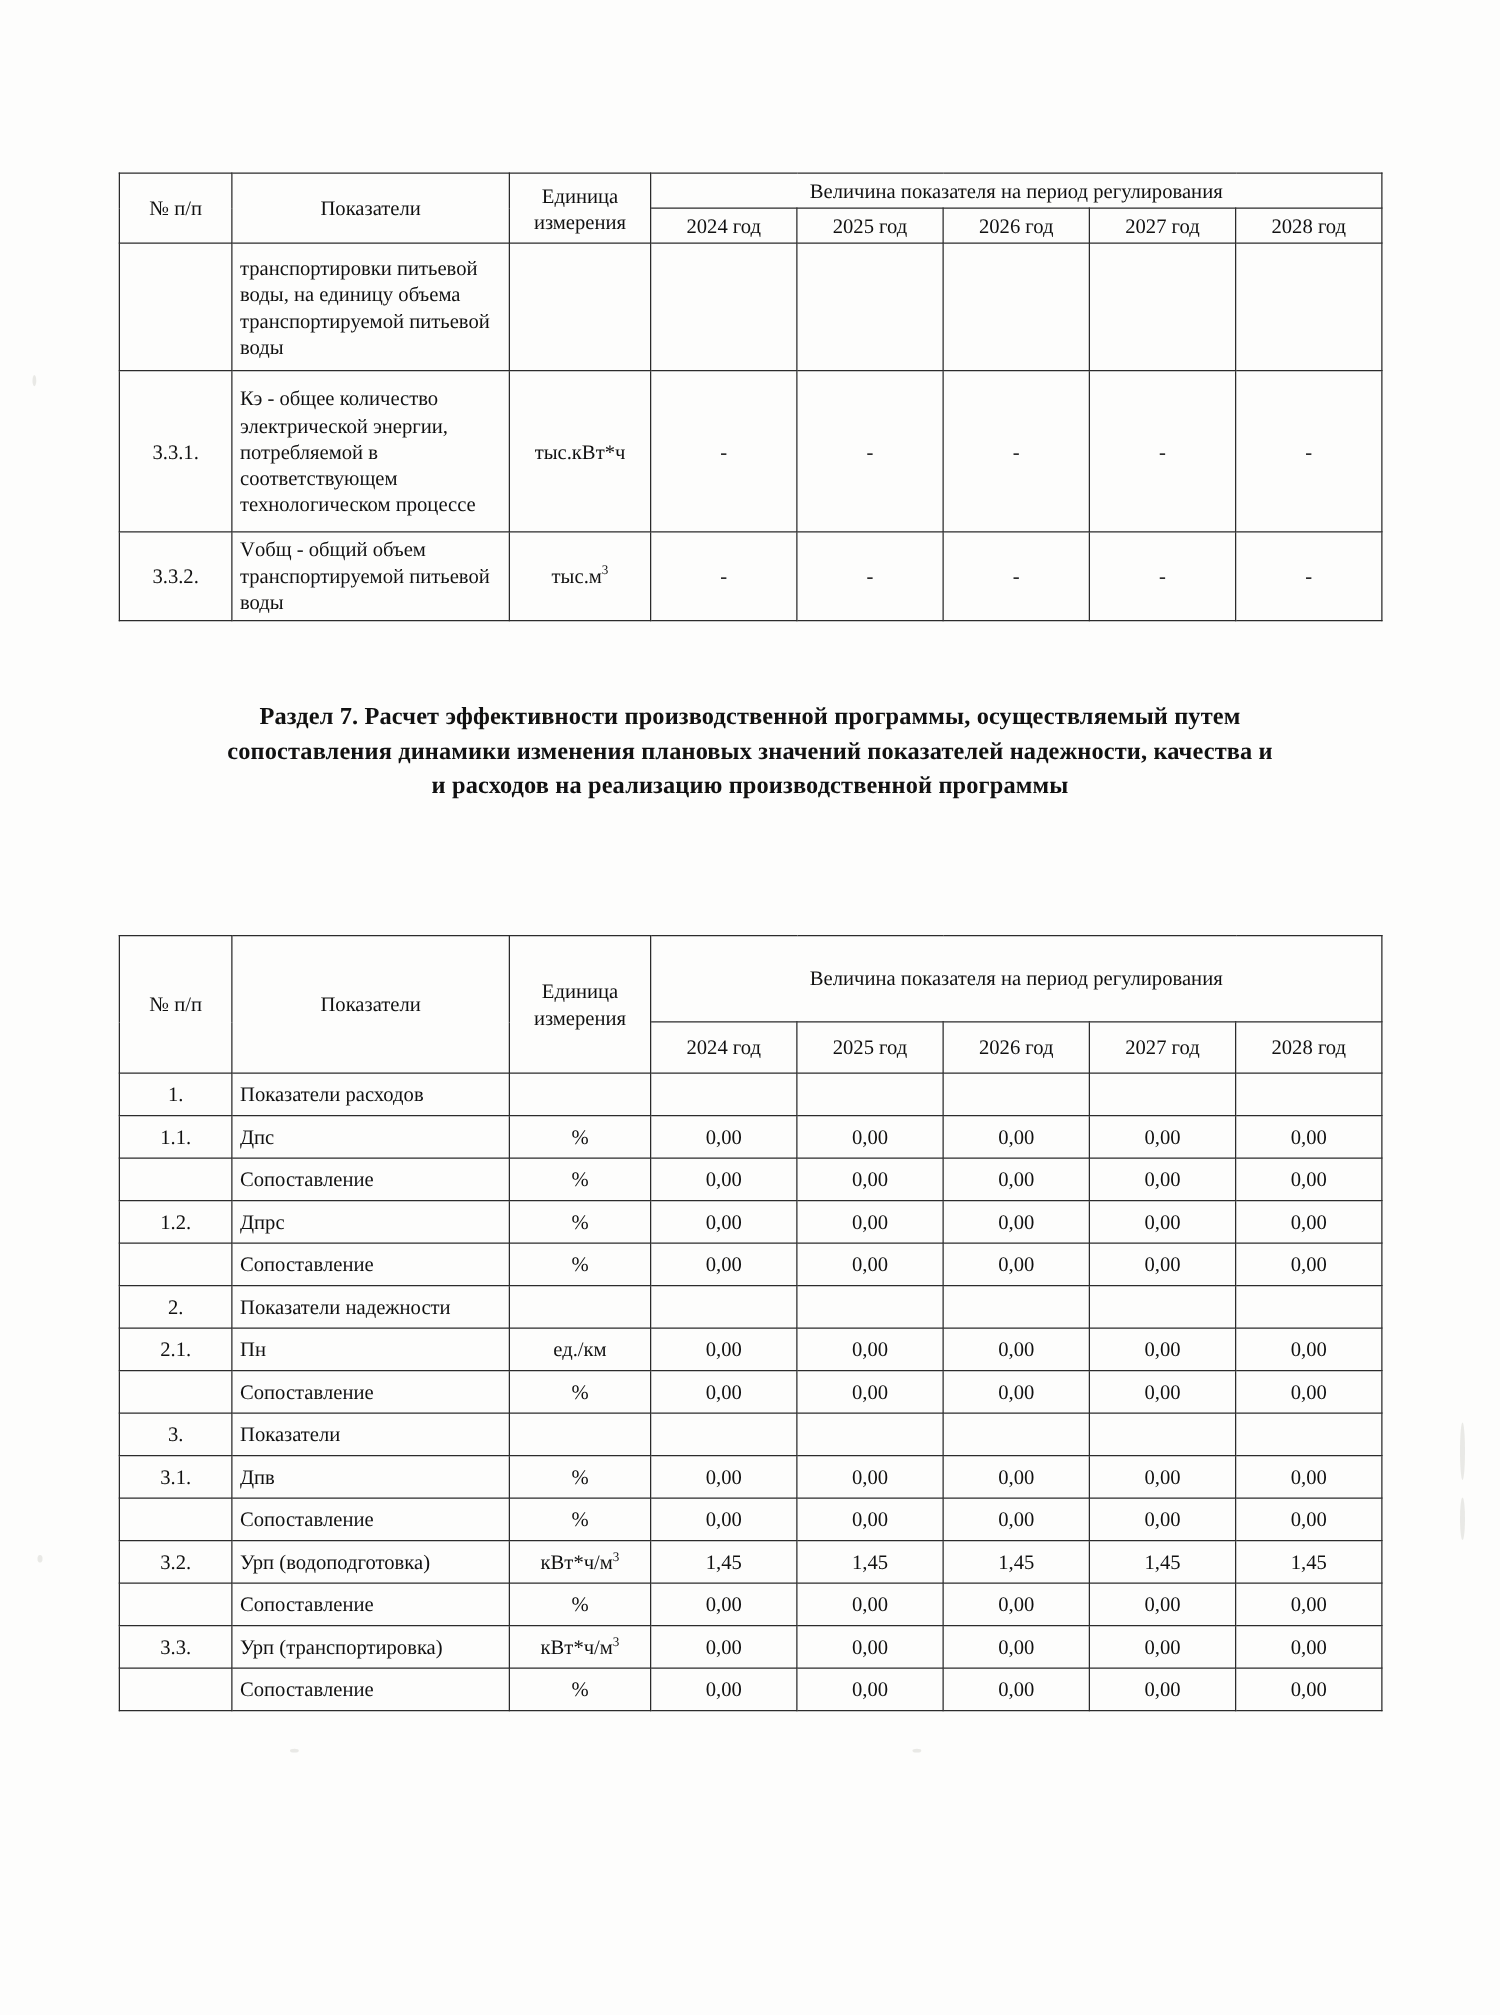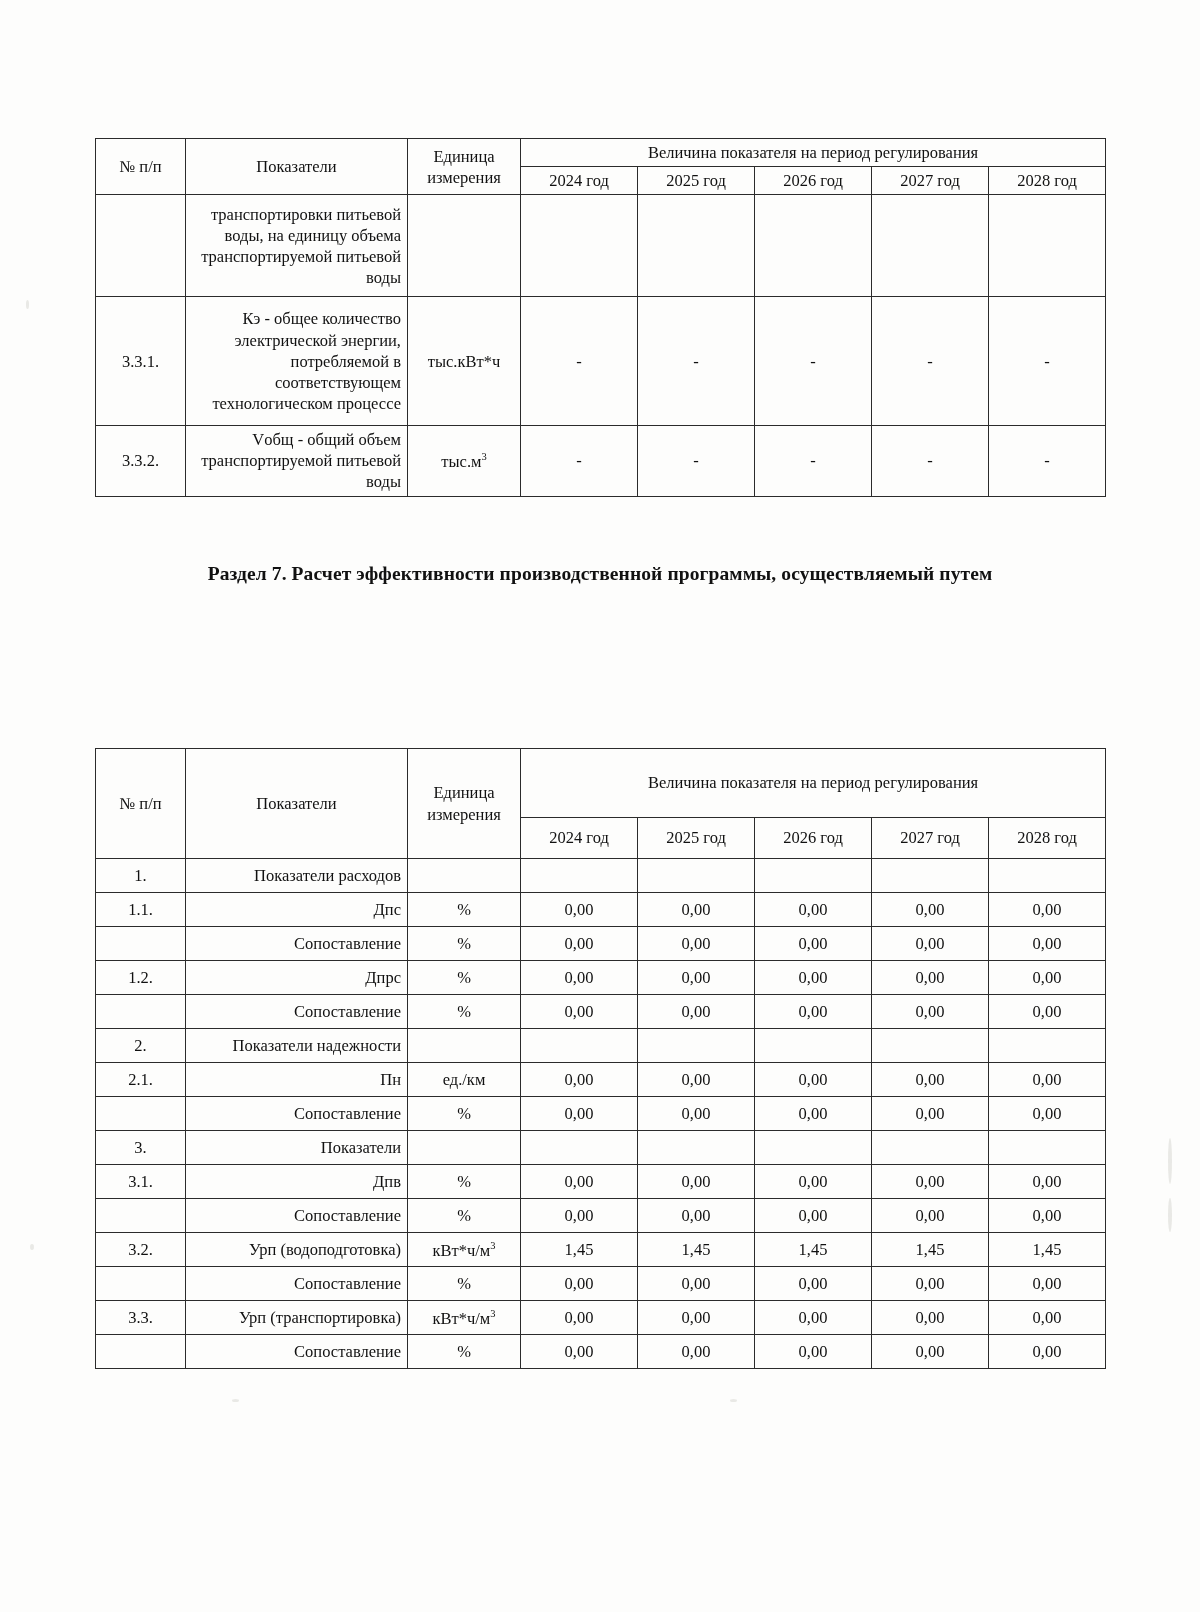--- a/index.html
+++ b/index.html
@@ -37,21 +37,21 @@
   table.doc-table td, table.doc-table th {
     border: 1.6px solid #2b2b2b;
     padding: 3px 6px;
     font-weight: normal;
     font-size: 16.5px;
     line-height: 1.28;
     vertical-align: middle;
     background: transparent;
   }
   .c-center { text-align: center; }
-  .c-left { text-align: right; }
+  .c-left { text-align: left; }
   .hdr-cell { text-align: center; vertical-align: middle; }
 
   
   #table-top { left: 95px; top: 138px; width: 1010px; }
   #table-top td { height: auto; }
   .t1-idx { width: 90px; }
   .t1-name { width: 222px; }
   .t1-unit { width: 113px; }
   .t1-yr { width: 117px; }
 
@@ -149,20 +149,22 @@
         <td class="c-center dash">-</td>
         <td class="c-center dash">-</td>
         <td class="c-center dash">-</td>
         <td class="c-center dash">-</td>
       </tr>
     </tbody>
   </table>
 
   <div id="section-heading">
     <span class="ln">Раздел 7.  Расчет эффективности производственной программы, осуществляемый путем</span>
+    <span class="ln">сопоставления динамики изменения плановых значений показателей надежности, качества и</span>
+    <span class="ln">и расходов на реализацию производственной программы</span>
   </div>
 
   <table class="doc-table" id="table-eff">
     <colgroup>
       <col class="t2-idx">
         <col class="t2-name">
         <col class="t2-unit">
       <col class="t2-yr">
         <col class="t2-yr">
         <col class="t2-yr">

